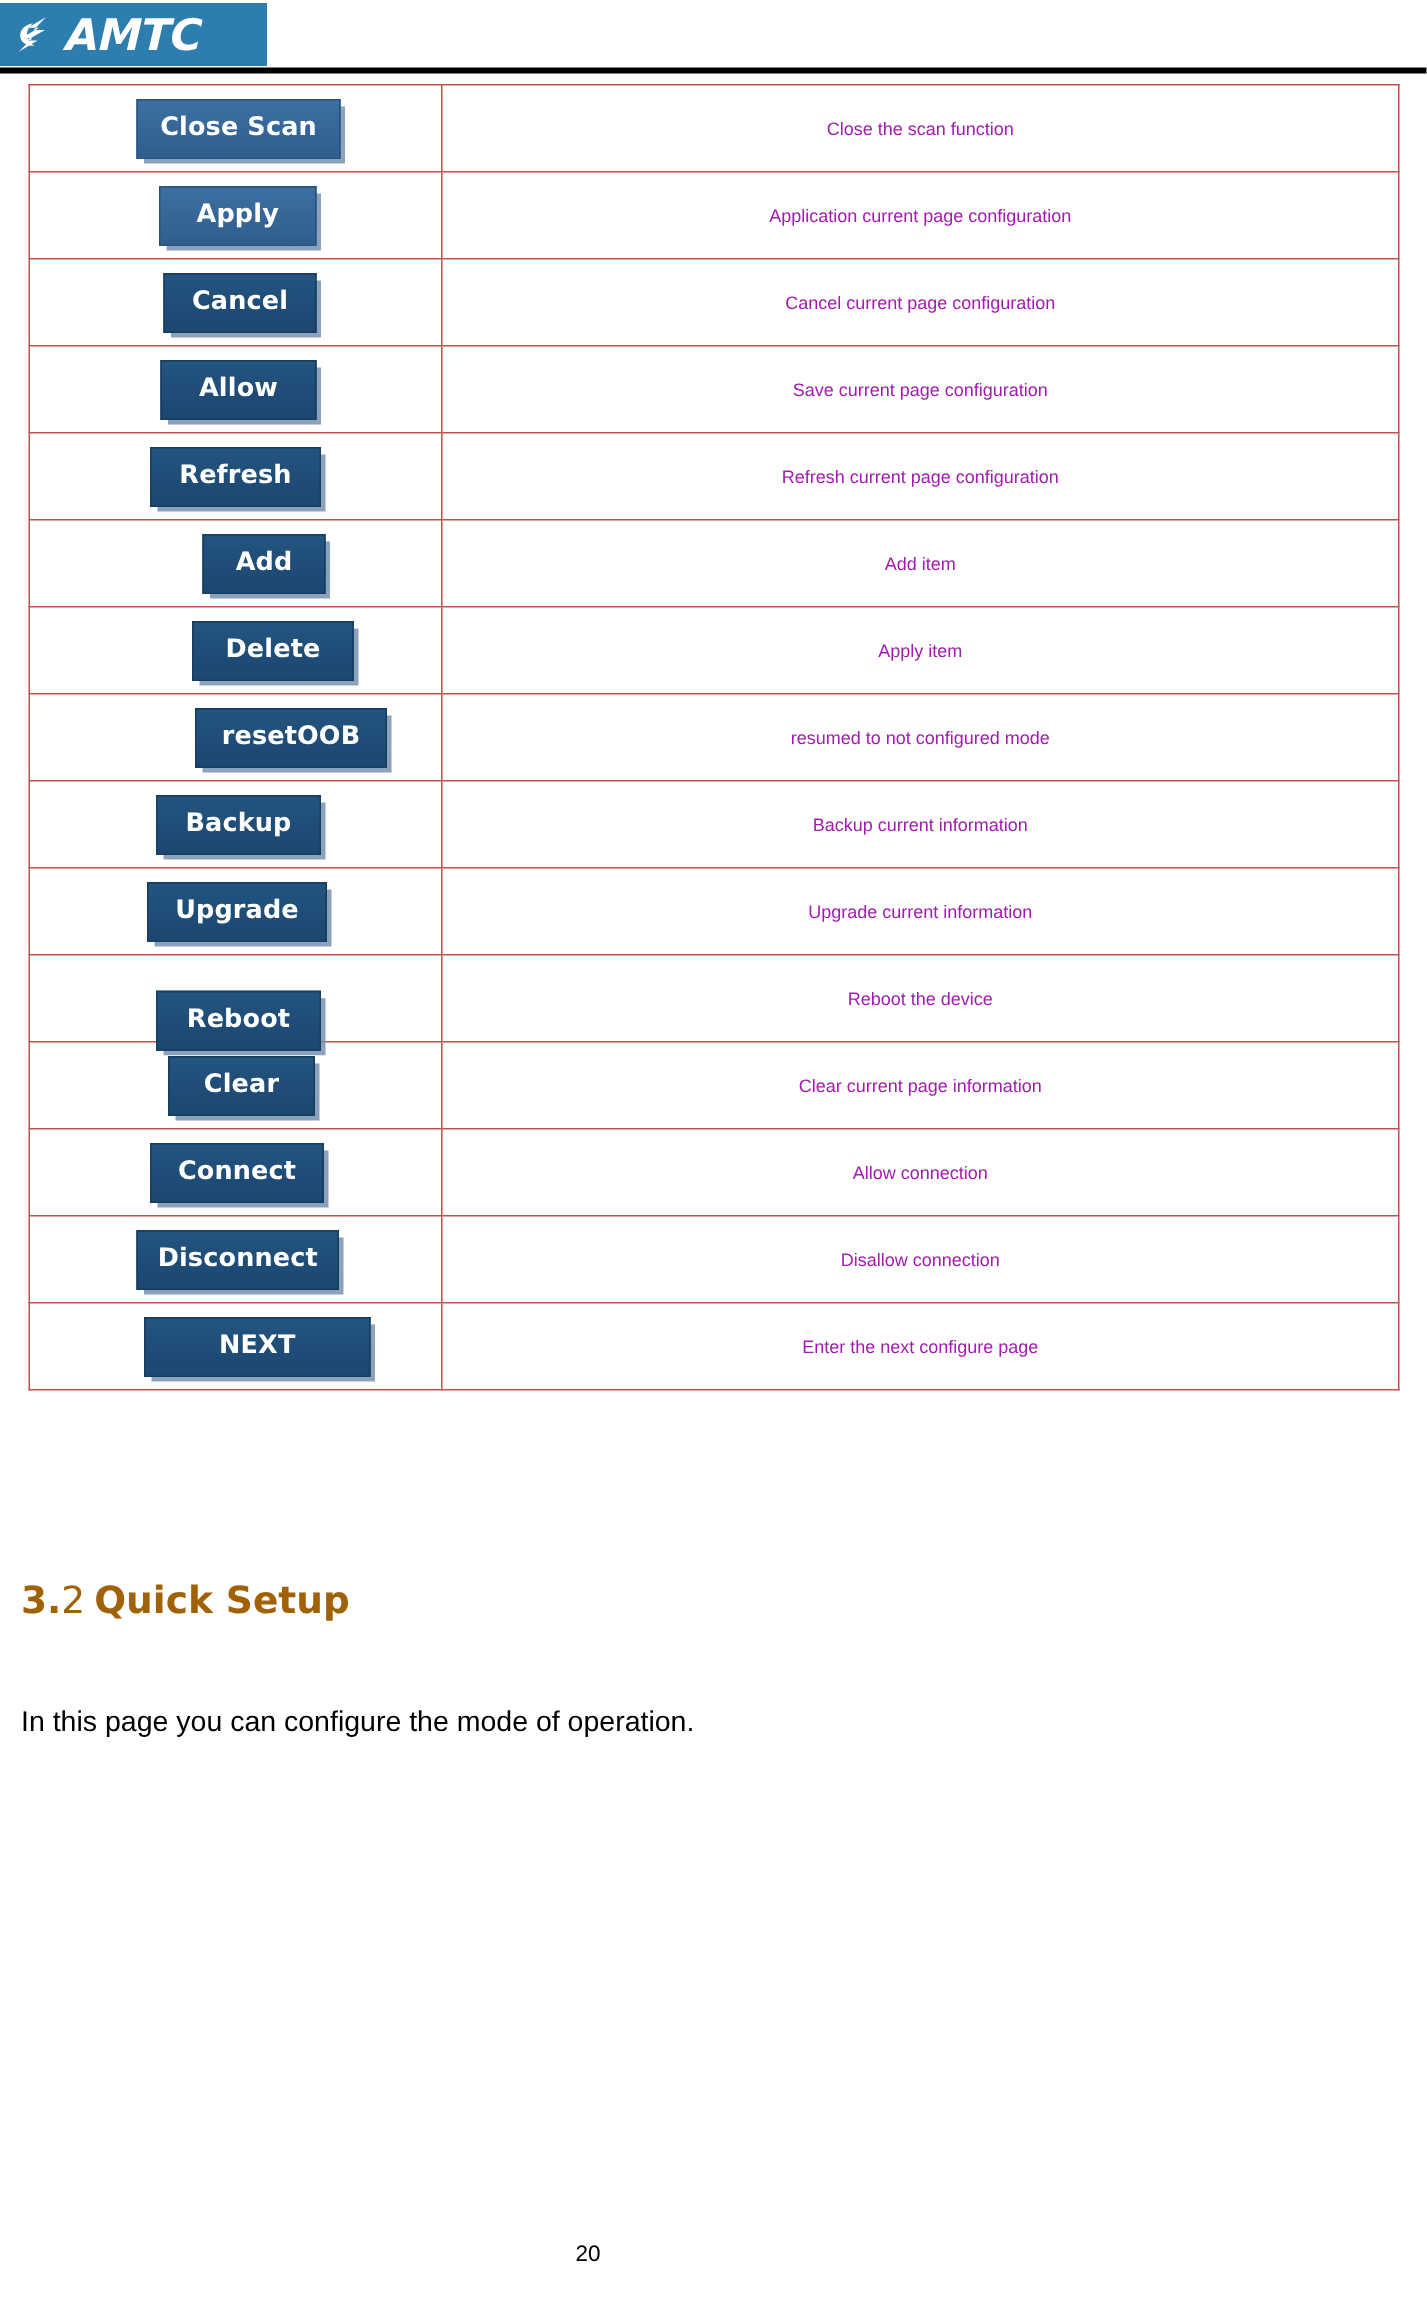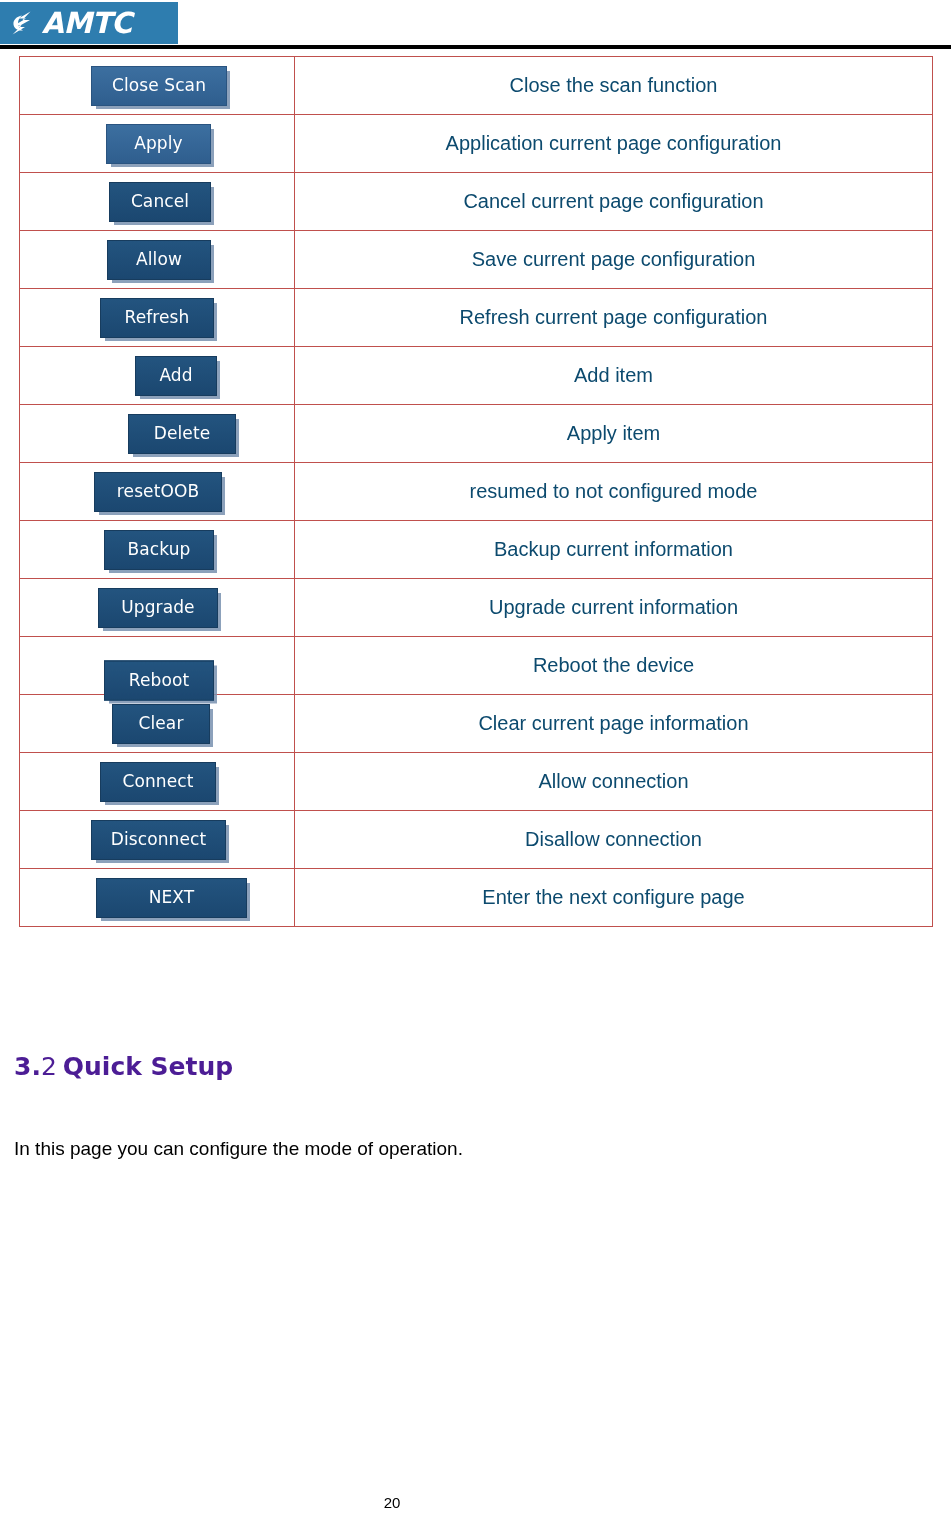--- a/index.html
+++ b/index.html
@@ -98,49 +98,50 @@
     height: 40px;
     color: #ffffff;
     font-family: "DejaVu Sans", sans-serif;
     font-size: 17px;
     line-height: 1;
     letter-spacing: 0.1px;
     white-space: nowrap;
     border: 1px solid #17395C;
     box-shadow: 4px 4px 0 -1px rgba(120,145,175,0.85);
     user-select: none;
+    font-weight: bold;
   }
   .ui-btn.tone-light {
     background: #336699;
     background-image: linear-gradient(180deg, #3C6FA0 0%, #2F5E8E 100%);
     border-color: #2A5480;
   }
   .ui-btn.tone-dark {
     background: #1F4E79;
     background-image: linear-gradient(180deg, #23547F 0%, #1B4770 100%);
     border-color: #173C5E;
   }
 
   .desc-cell {
     text-align: center;
-    font-size: 20px;
-    color: #0c4a6e;
+    font-size: 12px;
+    color: #a21caf;
     padding: 6px 4px;
     margin-left: 32px;
   }
 
   
   .section-heading {
     position: absolute;
     left: 14px;
     top: 1052px;
     font-family: "DejaVu Sans", sans-serif;
     font-size: 25px;
     font-weight: bold;
-    color: #4c1d95;
+    color: #a16207;
     white-space: nowrap;
   }
   .section-heading .num-major { font-weight: bold; }
   .section-heading .num-minor { font-weight: normal; }
   .section-heading .heading-text { margin-left: 6px; }
 
   .body-para {
     position: absolute;
     left: 14px;
     top: 1138px;
@@ -216,21 +217,21 @@
         <td class="desc-cell">Add item</td>
       </tr>
       <tr>
         <td class="btn-cell">
           <div class="btn-wrap" style="left: 85px; padding-left: 23px;"><div class="ui-btn tone-dark" style="width: 108px;">Delete</div></div>
         </td>
         <td class="desc-cell">Apply item</td>
       </tr>
       <tr>
         <td class="btn-cell">
-          <div class="btn-wrap" style="left: 74px;"><div class="ui-btn tone-dark" style="width: 128px;">resetOOB</div></div>
+          <div class="btn-wrap" style="left: 74px;"><div class="ui-btn tone-dark" style="width: 128px; margin-left: 36px;">resetOOB</div></div>
         </td>
         <td class="desc-cell">resumed to not configured mode</td>
       </tr>
       <tr>
         <td class="btn-cell">
           <div class="btn-wrap" style="left: 84px;"><div class="ui-btn tone-dark" style="width: 110px;">Backup</div></div>
         </td>
         <td class="desc-cell">Backup current information</td>
       </tr>
       <tr>

